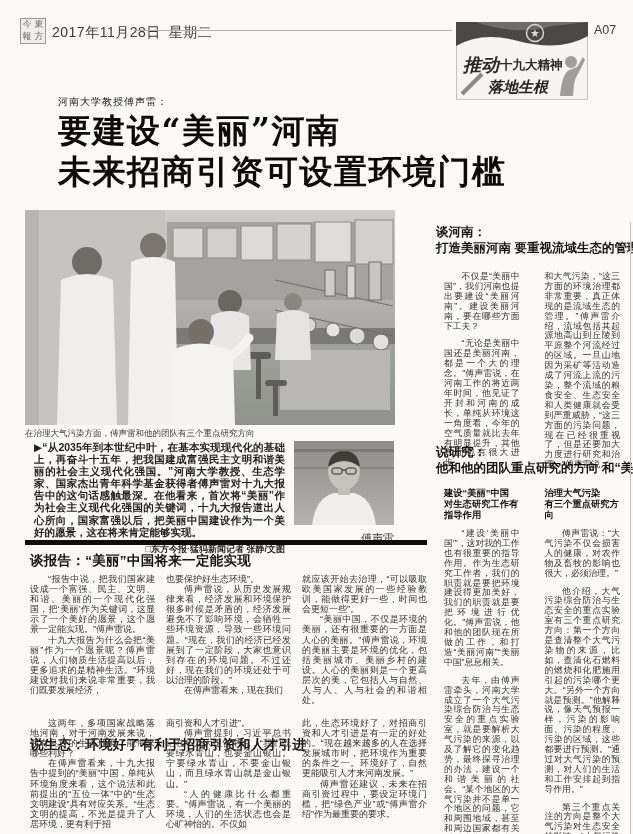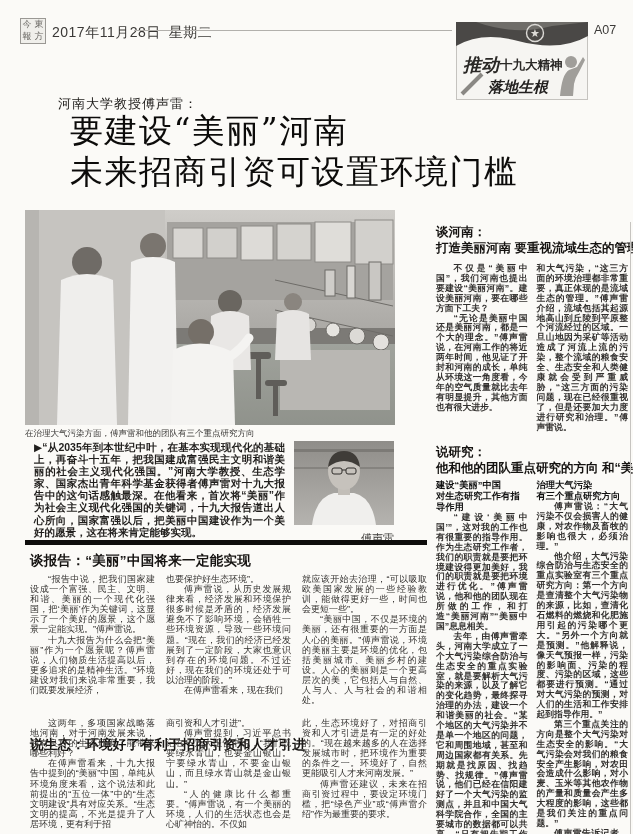--- a/index.html
+++ b/index.html
@@ -18,25 +18,25 @@
     font-size:9px;line-height:11px;color:#6b6965;text-align:center;
     box-sizing:border-box;
   }
   .issue-date{left:52px;top:24px;font-size:14px;color:#3a3836;letter-spacing:.5px;}
   .issue-date span{margin-right:8px;}
   .header-rule{left:134px;top:30px;width:318px;height:1px;background:#b2b0ac;}
   .page-no{left:594px;top:23px;font-size:12.5px;color:#3c3a38;}
   
   .banner{left:456px;top:22px;width:132px;height:78px;}
   
-  .kicker{left:58px;top:95px;font-size:13px;color:#1c1a18;letter-spacing:1px;}
+  .kicker{left:58px;top:95px;font-size:10px;color:#1c1a18;letter-spacing:1px;}
   .headline{
     left:58px;top:110px;width:540px;
     font-family:"DejaVu Serif","Liberation Serif",serif;
-    font-weight:400;font-size:33px;line-height:41px;letter-spacing:1.5px;color:#0c0b0a;margin-left:12px;
+    font-weight:700;font-size:33px;line-height:41px;letter-spacing:1.5px;color:#0c0b0a;
   }
   
   .lab-photo{left:25px;top:210px;width:370px;height:215px;}
   .photo-caption{left:25px;top:428px;width:370px;text-align:left;font-size:8.5px;color:#3a3836;}
   
   .lead-row{left:34px;top:441px;width:360px;display:flex;gap:9px;}
   .lead-text{flex:1;font-size:10.5px;line-height:12.1px;font-weight:bold;
     text-align:justify;word-break:break-all;color:#201e1c;}
   .byline{margin-top:5px;text-align:right;font-size:9px;font-weight:bold;color:#2a2826;text-indent:0;}
   .portrait-wrap{width:100px;}
@@ -53,21 +53,21 @@
   .col p{margin:0;text-indent:2em;}
   .col p.cont{text-indent:0;}
   
   .rail-title{font-weight:bold;font-size:12.5px;line-height:16px;color:#151311;white-space:nowrap;}
   .t-henan{left:436px;top:224px;}
   .t-research{left:436px;top:444px;}
   .cols2{left:436px;width:192px;display:flex;gap:9px;}
   .c-henan{top:264px;}
   .c-research{top:480px;}
   .rcol{flex:1;font-size:8.8px;line-height:9.9px;text-align:justify;word-break:break-all;color:#33312f;}
-  .rcol p{margin:0;text-indent:2em;font-weight:bold;}
+  .rcol p{margin:8px;text-indent:2em;}
   .rcol p.cont{text-indent:0;}
   .subhead{font-weight:bold;font-size:9.3px;line-height:11px;color:#111;
     text-align:left;text-indent:0 !important;margin-bottom:3px;}
   .edge-line{left:630px;top:222px;width:1px;height:612px;background:#c6c4c0;}
 </style>
 </head>
 <body>
 
 <div class="page">
 
@@ -168,20 +168,21 @@
         <circle cx="268" cy="92" r="9" fill="#8a857f"></circle>
         <path d="M252,104 Q268,96 284,104 L286,150 L250,150 Z" fill="#e6e4e2"></path>
       </g>
     </svg>
   </div>
   <div class="abs photo-caption">在治理大气污染方面，傅声雷和他的团队有三个重点研究方向</div>
 
   <div class="abs lead-row">
     <div class="lead-text">
       <span>▶“从2035年到本世纪中叶，在基本实现现代化的基础上，再奋斗十五年，把我国建成富强民主文明和谐美丽的社会主义现代化强国。”河南大学教授、生态学家、国家杰出青年科学基金获得者傅声雷对十九大报告中的这句话感触最深。在他看来，首次将“美丽”作为社会主义现代化强国的关键词，十九大报告道出人心所向，国家富强以后，把美丽中国建设作为一个美好的愿景，这在将来肯定能够实现。</span>
+      <div class="byline">□东方今报·猛犸新闻记者 张静/文图</div>
     </div>
     <div class="portrait-wrap">
       <svg width="100" height="84" viewBox="0 0 100 84">
         <defs>
           <linearGradient id="gport" x1="0" y1="0" x2="0" y2="1">
             <stop offset="0" stop-color="#8f8d89"></stop>
               <stop offset="1" stop-color="#b5b3af"></stop>
           </linearGradient>
         </defs>
         <rect width="100" height="84" fill="url(#gport)"></rect>

